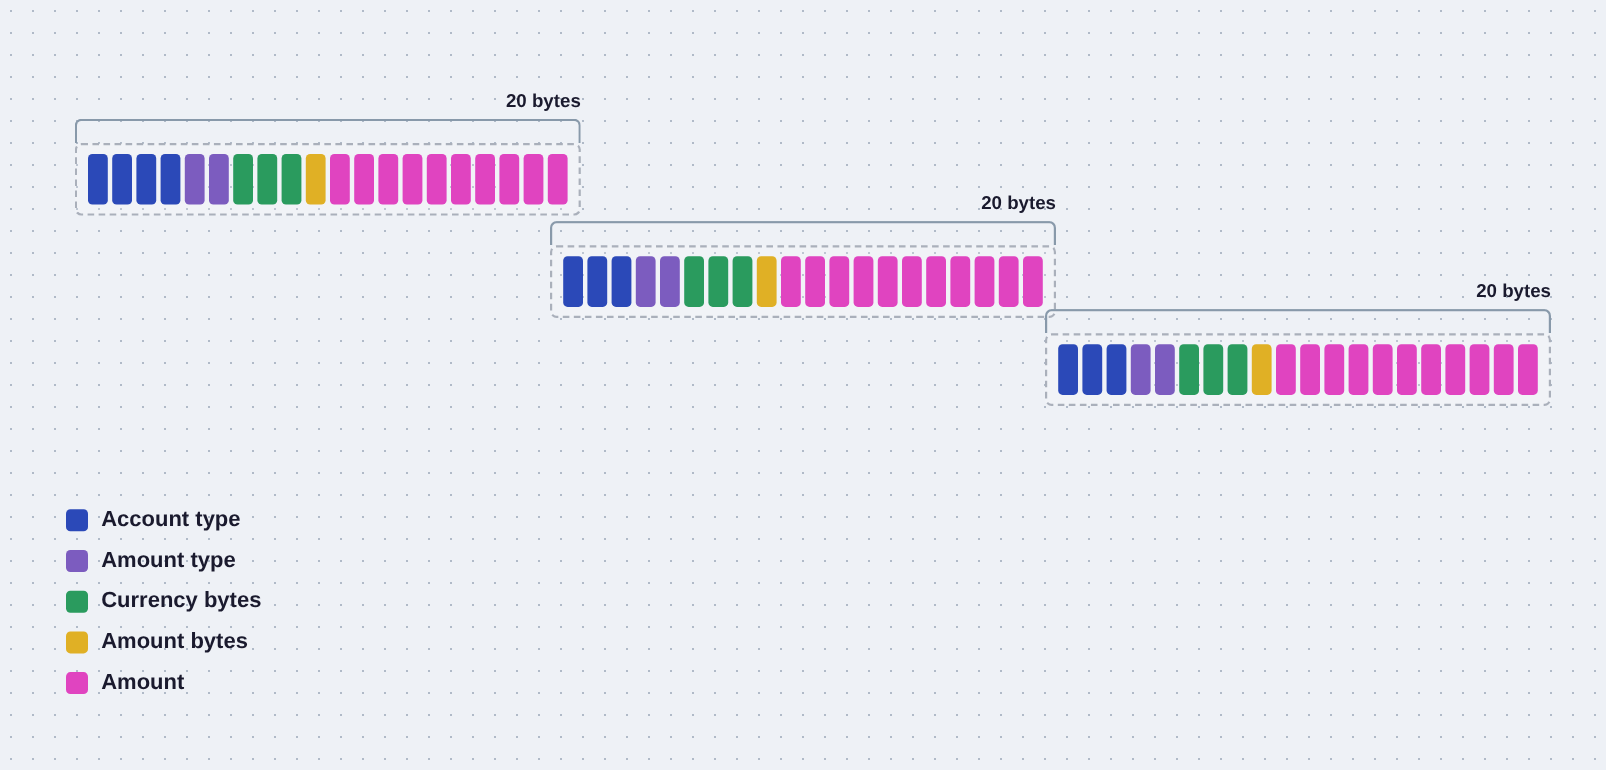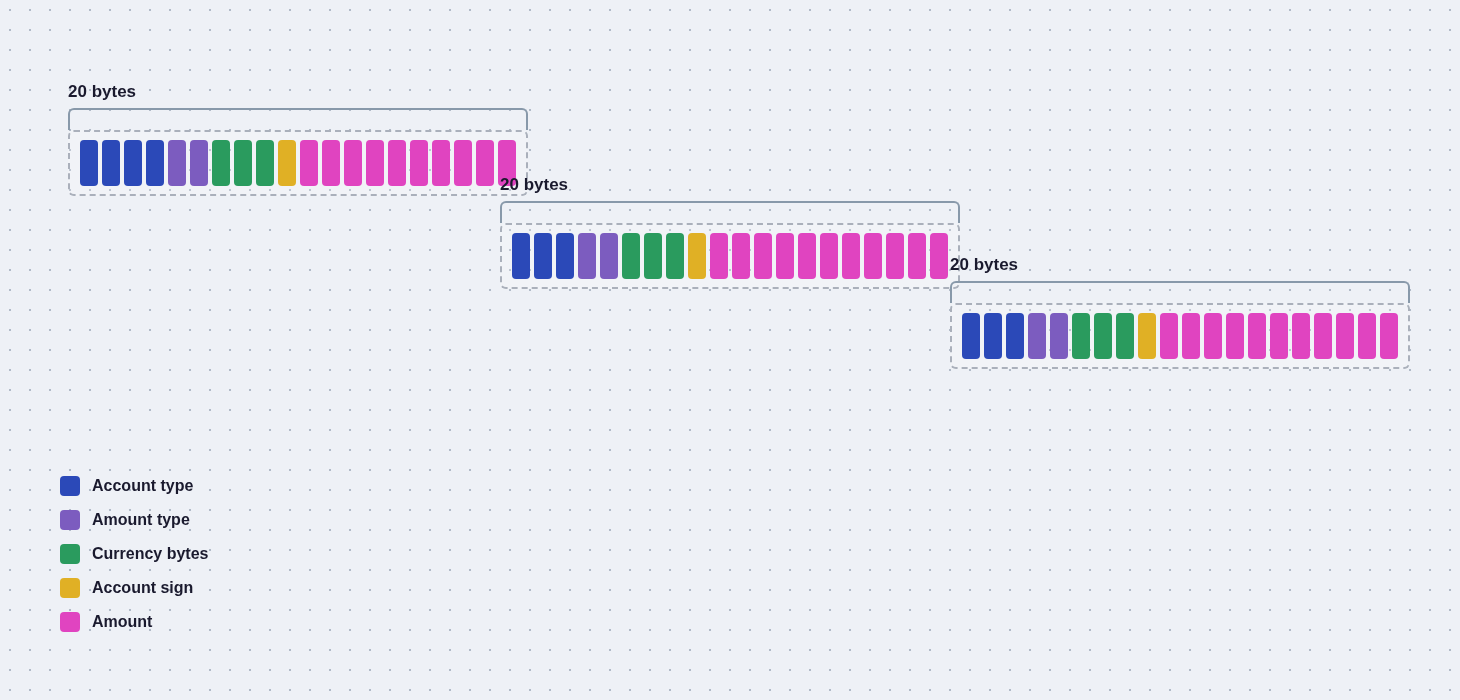--- a/index.html
+++ b/index.html
@@ -25,21 +25,21 @@
 
     
     .byte-group {
       position: absolute;
     }
 
     .brace-label {
       font-weight: 700;
       font-size: 17px;
       color: #1a1a2e;
-      text-align: left;
+      text-align: right;
       margin-bottom: 6px;
     }
 
     .brace-top {
       width: 100%;
       height: 22px;
       border: 2px solid #8899aa;
       border-bottom: none;
       border-radius: 6px 6px 0 0;
       margin-bottom: 0;
@@ -74,21 +74,21 @@
       bottom: 68px;
       left: 60px;
       display: flex;
       flex-direction: column;
       gap: 14px;
     }
     .legend-item {
       display: flex;
       align-items: center;
       gap: 12px;
-      font-size: 16px;
+      font-size: 20px;
       font-weight: 600;
       color: #1a1a2e;
     }
     .legend-swatch {
       width: 20px;
       height: 20px;
       border-radius: 4px;
     }
   </style>
 </head>
@@ -181,20 +181,20 @@
       <div class="legend-item">
         <div class="legend-swatch c-purple"></div>
         <span>Amount type</span>
       </div>
       <div class="legend-item">
         <div class="legend-swatch c-green"></div>
         <span>Currency bytes</span>
       </div>
       <div class="legend-item">
         <div class="legend-swatch c-yellow"></div>
-        <span>Account sign</span>
+        <span>Amount bytes</span>
       </div>
       <div class="legend-item">
         <div class="legend-swatch c-pink"></div>
         <span>Amount</span>
       </div>
     </div>
   </div>
 
 </body></html>

